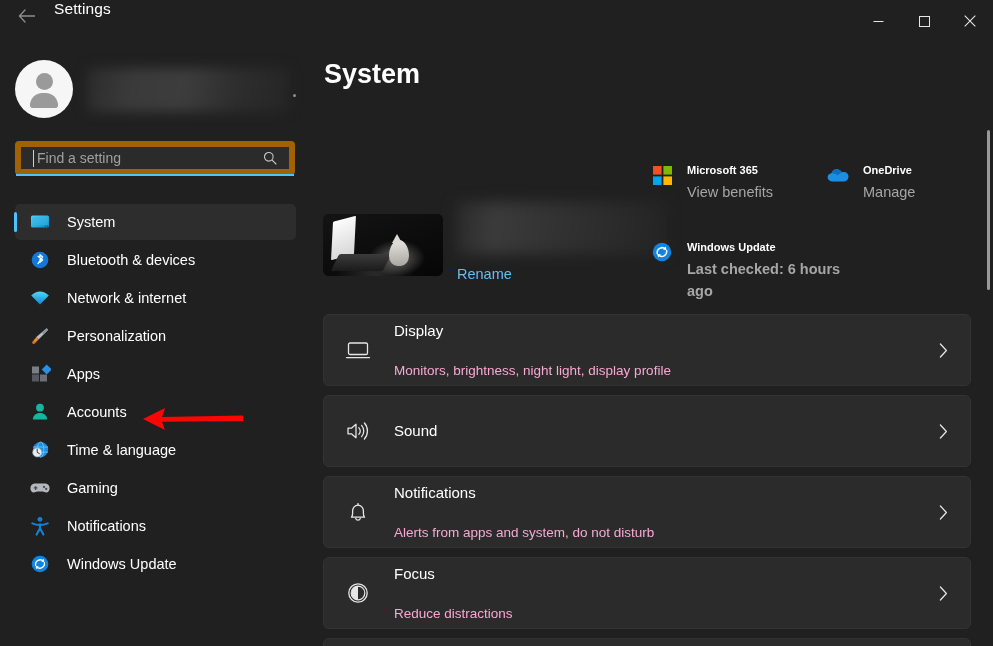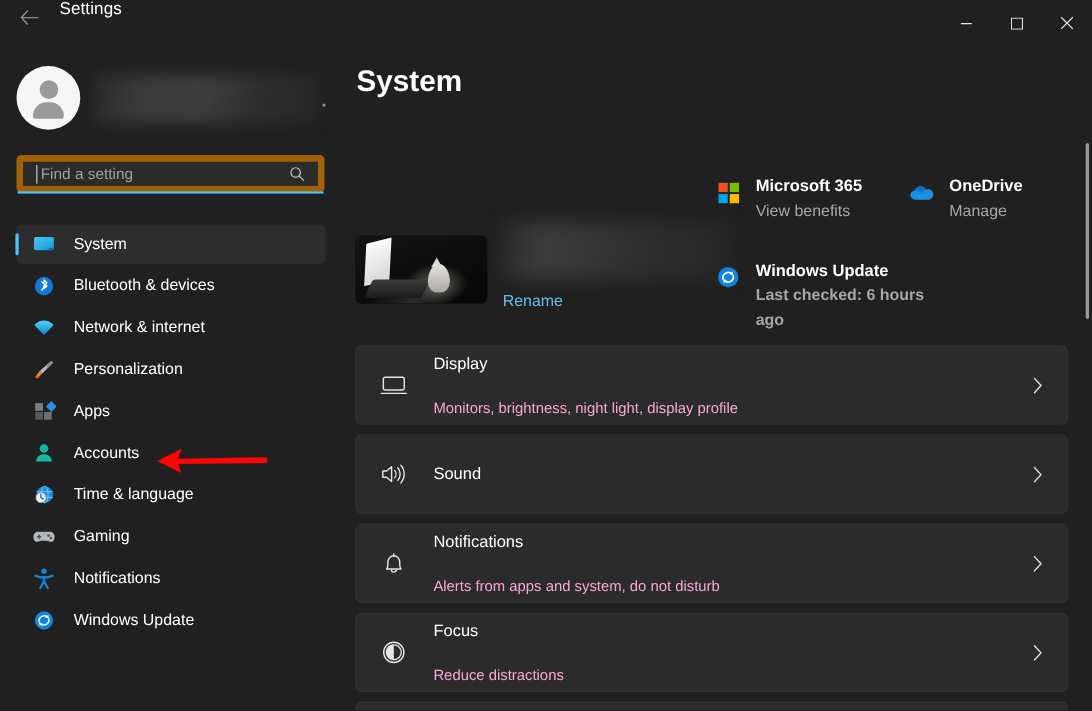--- a/index.html
+++ b/index.html
@@ -292,21 +292,21 @@
     cursor: pointer;
   }
   .q-ico {
     width: 24px; height: 24px;
     flex: 0 0 auto;
     margin-top: 3px;
     display: flex; align-items: center; justify-content: center;
   }
   .q-txt { margin-left: 13px; }
   .q-title {
-    font-size: 15px;
+    font-size: 11px;
     font-weight: bold;
     color: #ffffff;
     line-height: 20px;
     white-space: nowrap;
   }
   .q-sub {
     font-size: 14.5px;
     color: #a6a6a6;
     line-height: 22px;
     margin-top: 1px;

